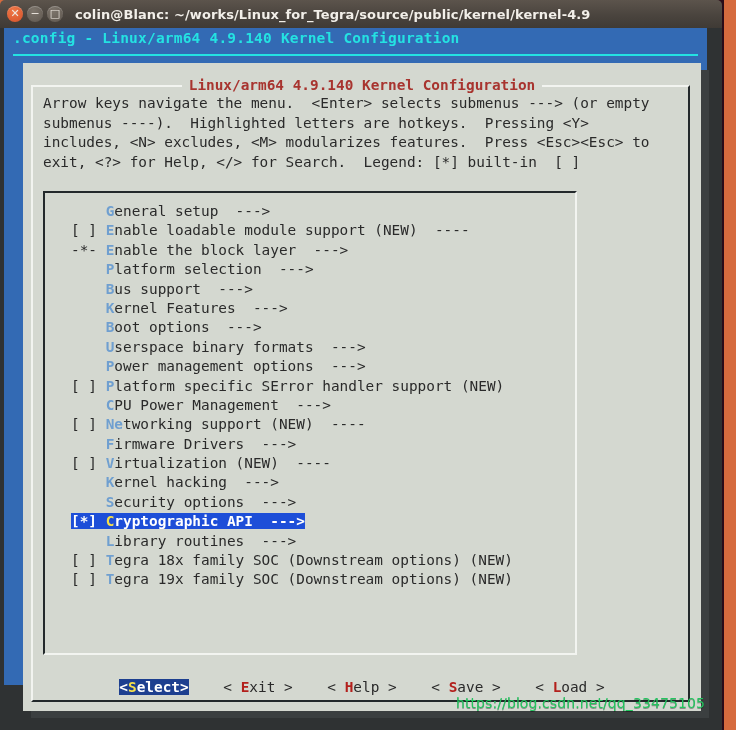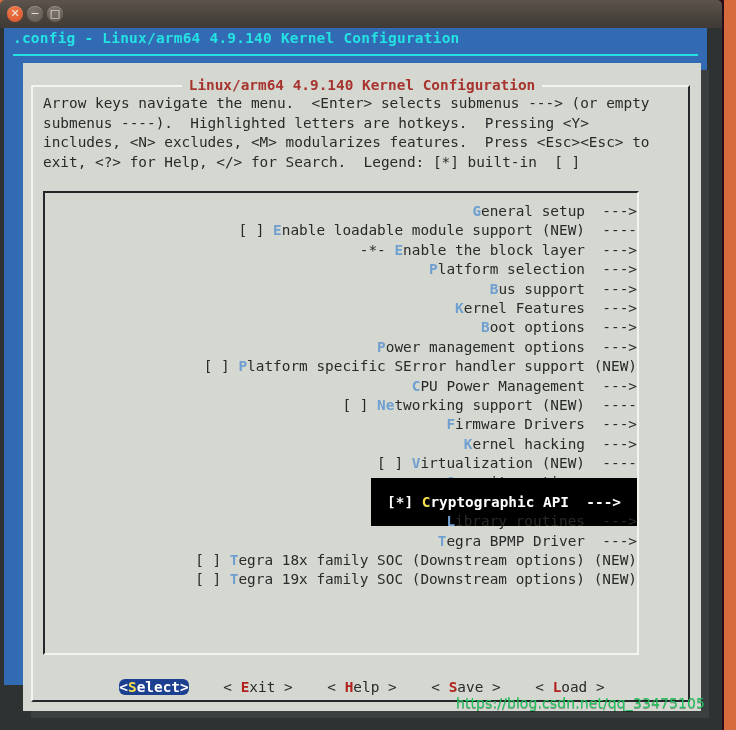--- a/index.html
+++ b/index.html
@@ -177,73 +177,71 @@
     color: #2a2a2a;
     font-size: 14.4px;
     line-height: 19.6px;
     z-index: 17;
   }
 
   
   #listbox {
     position: absolute;
     top: 128px; left: 20px;
-    width: 596px;
+    width: 534px;
     height: 464px;
     box-sizing: border-box;
     border-top: 2px solid #23292b;
     border-left: 2px solid #23292b;
     border-right: 2px solid #f2f4f0;
     border-bottom: 2px solid #f2f4f0;
     background: #d4d8d0;
     z-index: 17;
     overflow: hidden;
-    text-align: right;
   }
   #list-inner {
     padding: 9px 0 0 0;
   }
   .row {
     white-space: pre;
     height: 19.4px;
     line-height: 19.4px;
     padding-left: 26px;
     font-size: 14.4px;
     color: #2a2a2a;
   }
   .row .hot   { color: #6f9fd0; font-weight: bold; }
   .row .brkt  { color: #2a2a2a; }
   .row.sel {
     background: transparent;
   }
   .row.sel .selbg {
-    background: #000000;
+    background: #1d4ed8;
     color: #ffffff;
     font-weight: bold;
-    padding: 16px;
+    padding: 0;
   }
   .row.sel .selbg .hot { color: #f6e04a; font-weight: bold; }
   .row.sel .selbg .brkt { color: #ffffff; }
 
   
   #buttonbar {
     position: absolute;
     bottom: 14px; left: 0;
     width: 678px;
     text-align: center;
     white-space: pre;
     z-index: 18;
     font-size: 14.4px;
     line-height: 19.4px;
   }
   .btn {
     color: #2a2a2a;
     white-space: pre;
     display: inline;
-    border-radius: 6px;
   }
   .btn .bhot { color: #b3201c; font-weight: bold; }
   .btn.active {
     background: #1d3f8f;
     color: #ffffff;
     font-weight: bold;
   }
   .btn.active .bhot { color: #f6e04a; font-weight: bold; }
   .gap { display: inline; white-space: pre; }
 
@@ -271,20 +269,21 @@
   <div id="titlebar">
     <div class="wbtn close">
       <span>✕</span>
     </div>
     <div class="wbtn min">
       <span>─</span>
     </div>
     <div class="wbtn max">
       <span>□</span>
     </div>
+    <div id="window-title">colin@Blanc: ~/works/Linux_for_Tegra/source/public/kernel/kernel-4.9</div>
   </div>
 
   <div id="terminal">
 
     <div id="backdrop">
       <div id="config-header">.config - Linux/arm64 4.9.140 Kernel Configuration</div>
       <div id="header-rule"></div>
     </div>
 
     <div id="dialog-shadow"></div>
@@ -304,31 +303,31 @@
 
       <div id="listbox">
         <div id="list-inner">
             <div class="row"><span class="brkt">    </span><span class="hot">G</span><span>eneral setup  ---&gt;</span></div>
             <div class="row"><span class="brkt">[ ] </span><span class="hot">E</span><span>nable loadable module support (NEW)  ----</span></div>
             <div class="row"><span class="brkt">-*- </span><span class="hot">E</span><span>nable the block layer  ---&gt;</span></div>
             <div class="row"><span class="brkt">    </span><span class="hot">P</span><span>latform selection  ---&gt;</span></div>
             <div class="row"><span class="brkt">    </span><span class="hot">B</span><span>us support  ---&gt;</span></div>
             <div class="row"><span class="brkt">    </span><span class="hot">K</span><span>ernel Features  ---&gt;</span></div>
             <div class="row"><span class="brkt">    </span><span class="hot">B</span><span>oot options  ---&gt;</span></div>
+            <div class="row"><span class="brkt">    </span><span class="hot">U</span><span>serspace binary formats  ---&gt;</span></div>
             <div class="row"><span class="brkt">    </span><span class="hot">P</span><span>ower management options  ---&gt;</span></div>
             <div class="row"><span class="brkt">[ ] </span><span class="hot">P</span><span>latform specific SError handler support (NEW)</span></div>
             <div class="row"><span class="brkt">    </span><span class="hot">C</span><span>PU Power Management  ---&gt;</span></div>
             <div class="row"><span class="brkt">[ ] </span><span class="hot">Ne</span><span>tworking support (NEW)  ----</span></div>
             <div class="row"><span class="brkt">    </span><span class="hot">F</span><span>irmware Drivers  ---&gt;</span></div>
+            <div class="row"><span class="brkt">[ ] </span><span class="hot">V</span><span>irtualization (NEW)  ----</span></div>
             <div class="row"><span class="brkt">    </span><span class="hot">K</span><span>ernel hacking  ---&gt;</span></div>
-            <div class="row"><span class="brkt">[ ] </span><span class="hot">V</span><span>irtualization (NEW)  ----</span></div>
             <div class="row"><span class="brkt">    </span><span class="hot">S</span><span>ecurity options  ---&gt;</span></div>
             <div class="row sel"><span class="selbg"><span class="brkt">[*] </span><span class="hot">C</span><span>ryptographic API  ---&gt;</span></span></div>
             <div class="row"><span class="brkt">    </span><span class="hot">L</span><span>ibrary routines  ---&gt;</span></div>
-            <div class="row"><span class="brkt">    </span><span class="hot">T</span><span>egra BPMP Driver  ---&gt;</span></div>
             <div class="row"><span class="brkt">[ ] </span><span class="hot">T</span><span>egra 18x family SOC (Downstream options) (NEW)</span></div>
             <div class="row"><span class="brkt">[ ] </span><span class="hot">T</span><span>egra 19x family SOC (Downstream options) (NEW)</span></div>
           </div>
       </div>
 
       <div id="buttonbar"><span class="btn active"><span>&lt;</span><span class="bhot">S</span><span>elect&gt;</span></span><span class="gap">    </span><span class="btn"><span>&lt; </span><span class="bhot">E</span><span>xit &gt;</span></span><span class="gap">    </span><span class="btn"><span>&lt; </span><span class="bhot">H</span><span>elp &gt;</span></span><span class="gap">    </span><span class="btn"><span>&lt; </span><span class="bhot">S</span><span>ave &gt;</span></span><span class="gap">    </span><span class="btn"><span>&lt; </span><span class="bhot">L</span><span>oad &gt;</span></span></div>
 
     </div>
 
     <div id="watermark">https://blog.csdn.net/qq_33475105</div>

